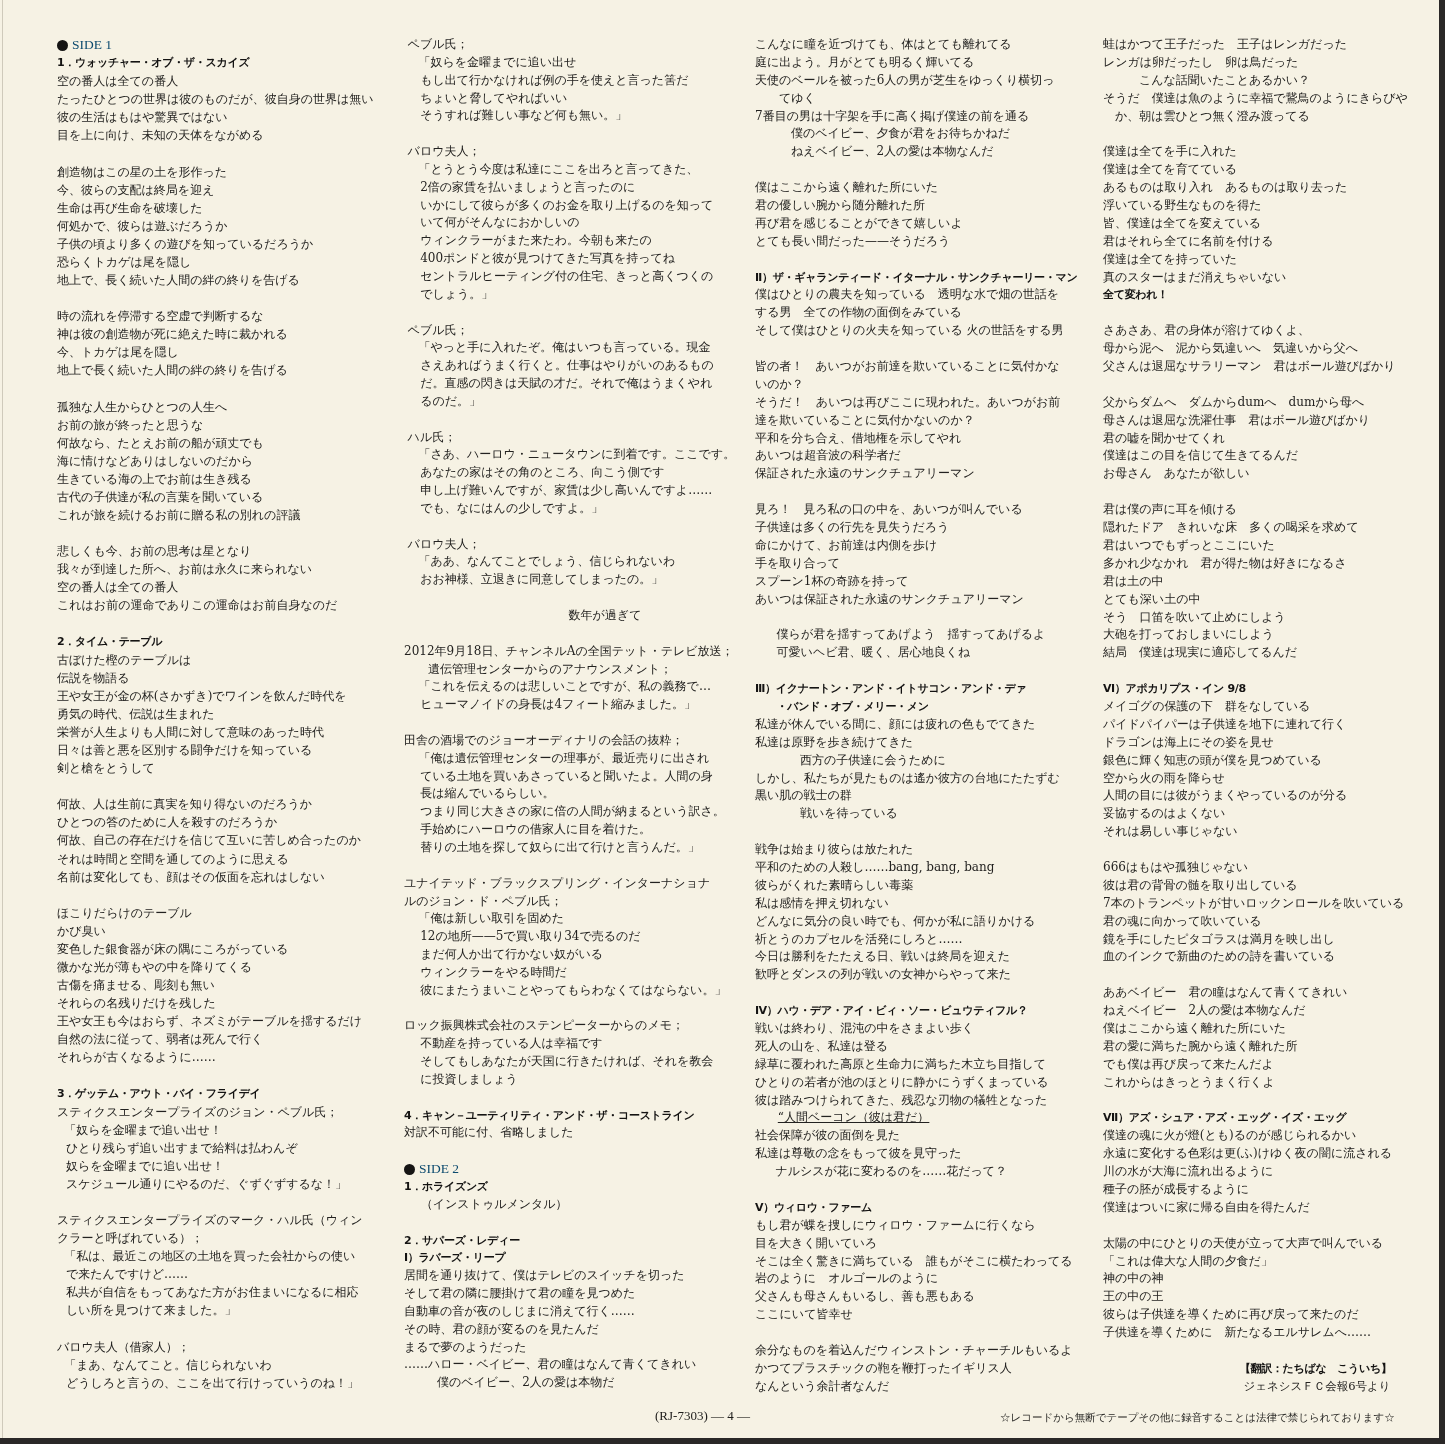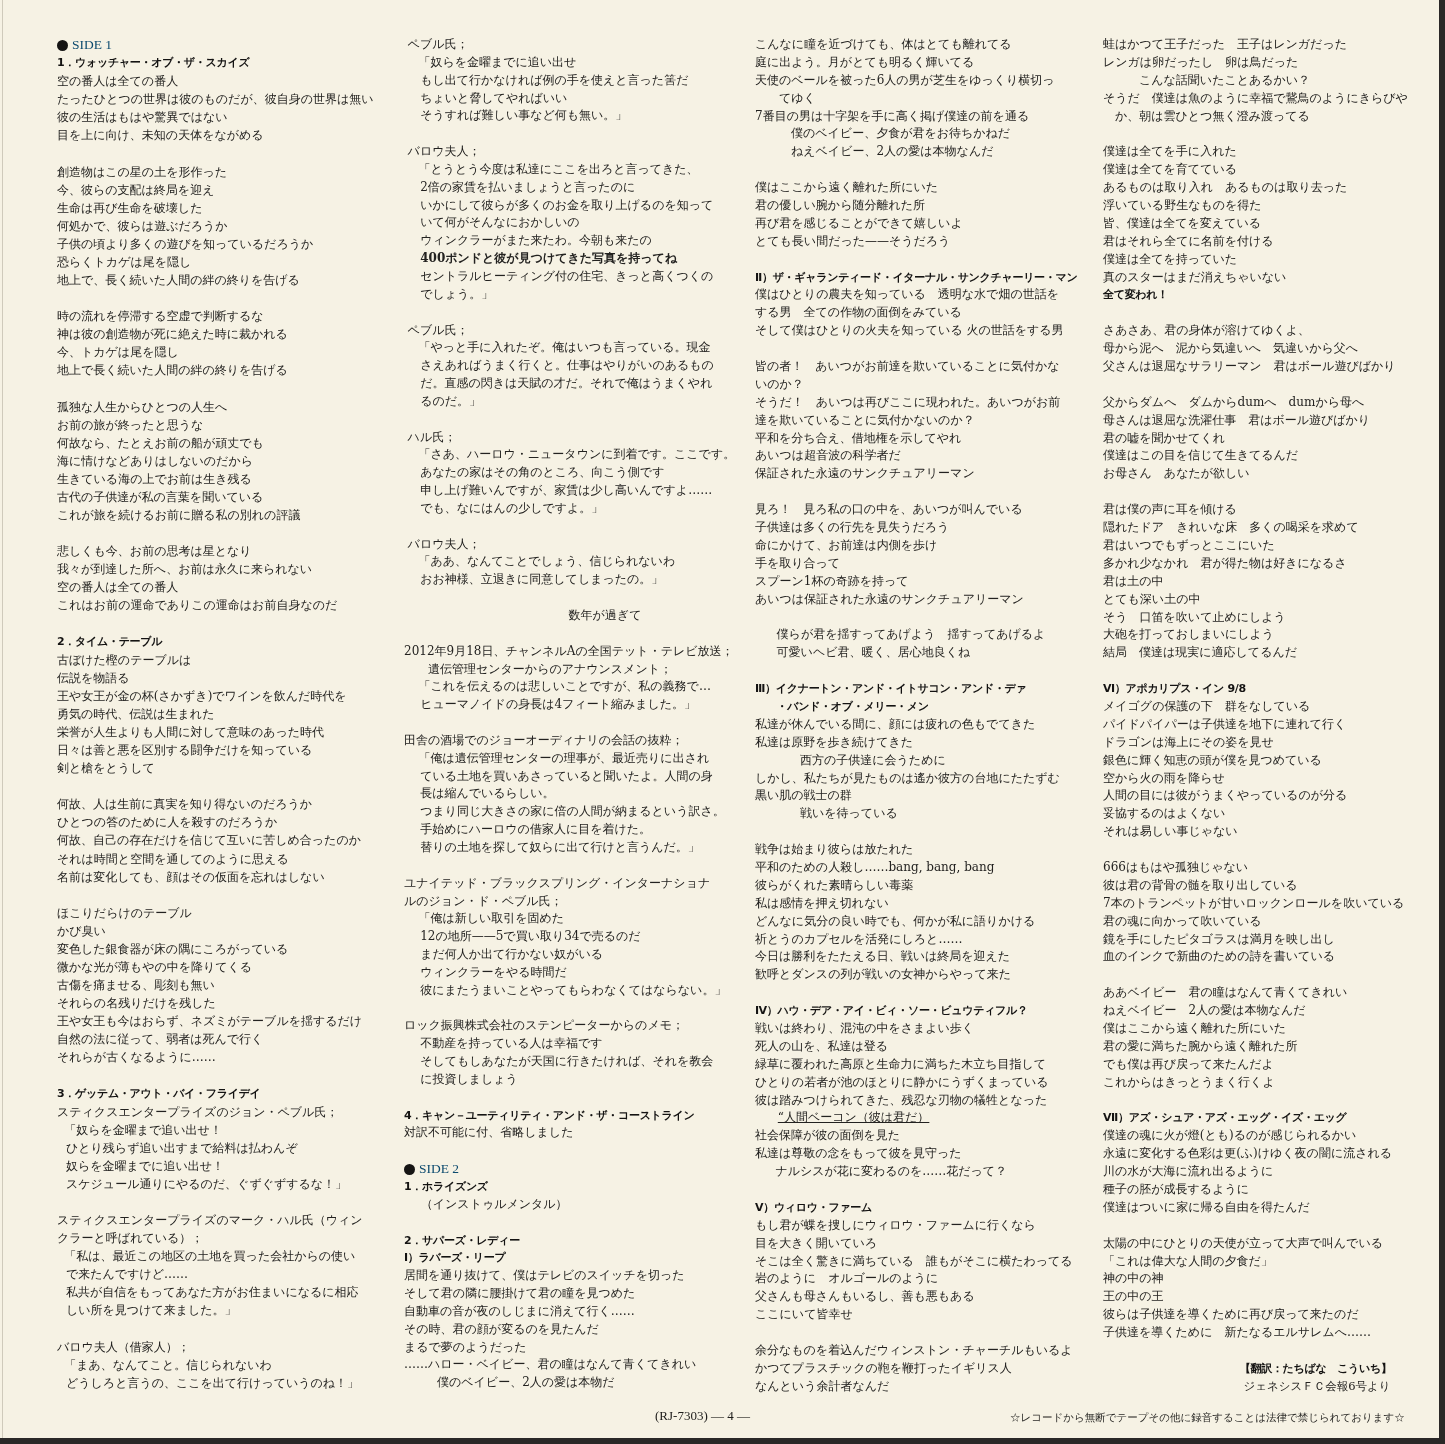--- a/index.html
+++ b/index.html
@@ -38,21 +38,21 @@
     background:#161514; flex:none;
   }
 
   .footer-catalog {
     position:absolute; left:655px; top:1408px;
     font-family:"Liberation Serif", serif; font-size:13px; color:#1d1c1a;
     white-space:nowrap;
   }
   .footer-notice {
     position:absolute; left:1000px; top:1411px;
-    font-size:10.5px; color:#2a2926; white-space:nowrap;margin-left:10px;
+    font-size:10.5px; color:#2a2926; white-space:nowrap;
   }
 </style>
 </head>
 <body>
 
 <div class="sheet">
   <div class="edge-left"></div>
 
   <div class="col col-1">
       <div class="ln k-side">
@@ -140,21 +140,21 @@
       <div class="ln k-t" style="padding-left: 16.2px;">もし出て行かなければ例の手を使えと言った筈だ</div>
       <div class="ln k-t" style="padding-left: 16.2px;">ちょいと脅してやればいい</div>
       <div class="ln k-t" style="padding-left: 16.2px;">そうすれば難しい事など何も無い。」</div>
       <div class="ln k-blank"></div>
       <div class="ln k-t" style="padding-left: 3.6px;">バロウ夫人；</div>
       <div class="ln k-t" style="padding-left: 14.4px;">「とうとう今度は私達にここを出ろと言ってきた、</div>
       <div class="ln k-t" style="padding-left: 16.2px;">2倍の家賃を払いましょうと言ったのに</div>
       <div class="ln k-t" style="padding-left: 16.2px;">いかにして彼らが多くのお金を取り上げるのを知って</div>
       <div class="ln k-t" style="padding-left: 16.2px;">いて何がそんなにおかしいの</div>
       <div class="ln k-t" style="padding-left: 16.2px;">ウィンクラーがまた来たわ。今朝も来たの</div>
-      <div class="ln k-t" style="padding-left: 16.2px; font-weight: bold;">400ポンドと彼が見つけてきた写真を持ってね</div>
+      <div class="ln k-t" style="padding-left: 16.2px;">400ポンドと彼が見つけてきた写真を持ってね</div>
       <div class="ln k-t" style="padding-left: 16.2px;">セントラルヒーティング付の住宅、きっと高くつくの</div>
       <div class="ln k-t" style="padding-left: 16.2px;">でしょう。」</div>
       <div class="ln k-blank"></div>
       <div class="ln k-t" style="padding-left: 3.6px;">ペブル氏；</div>
       <div class="ln k-t" style="padding-left: 14.4px;">「やっと手に入れたぞ。俺はいつも言っている。現金</div>
       <div class="ln k-t" style="padding-left: 16.2px;">さえあればうまく行くと。仕事はやりがいのあるもの</div>
       <div class="ln k-t" style="padding-left: 16.2px;">だ。直感の閃きは天賦の才だ。それで俺はうまくやれ</div>
       <div class="ln k-t" style="padding-left: 16.2px;">るのだ。」</div>
       <div class="ln k-blank"></div>
       <div class="ln k-t" style="padding-left: 3.6px;">ハル氏；</div>

